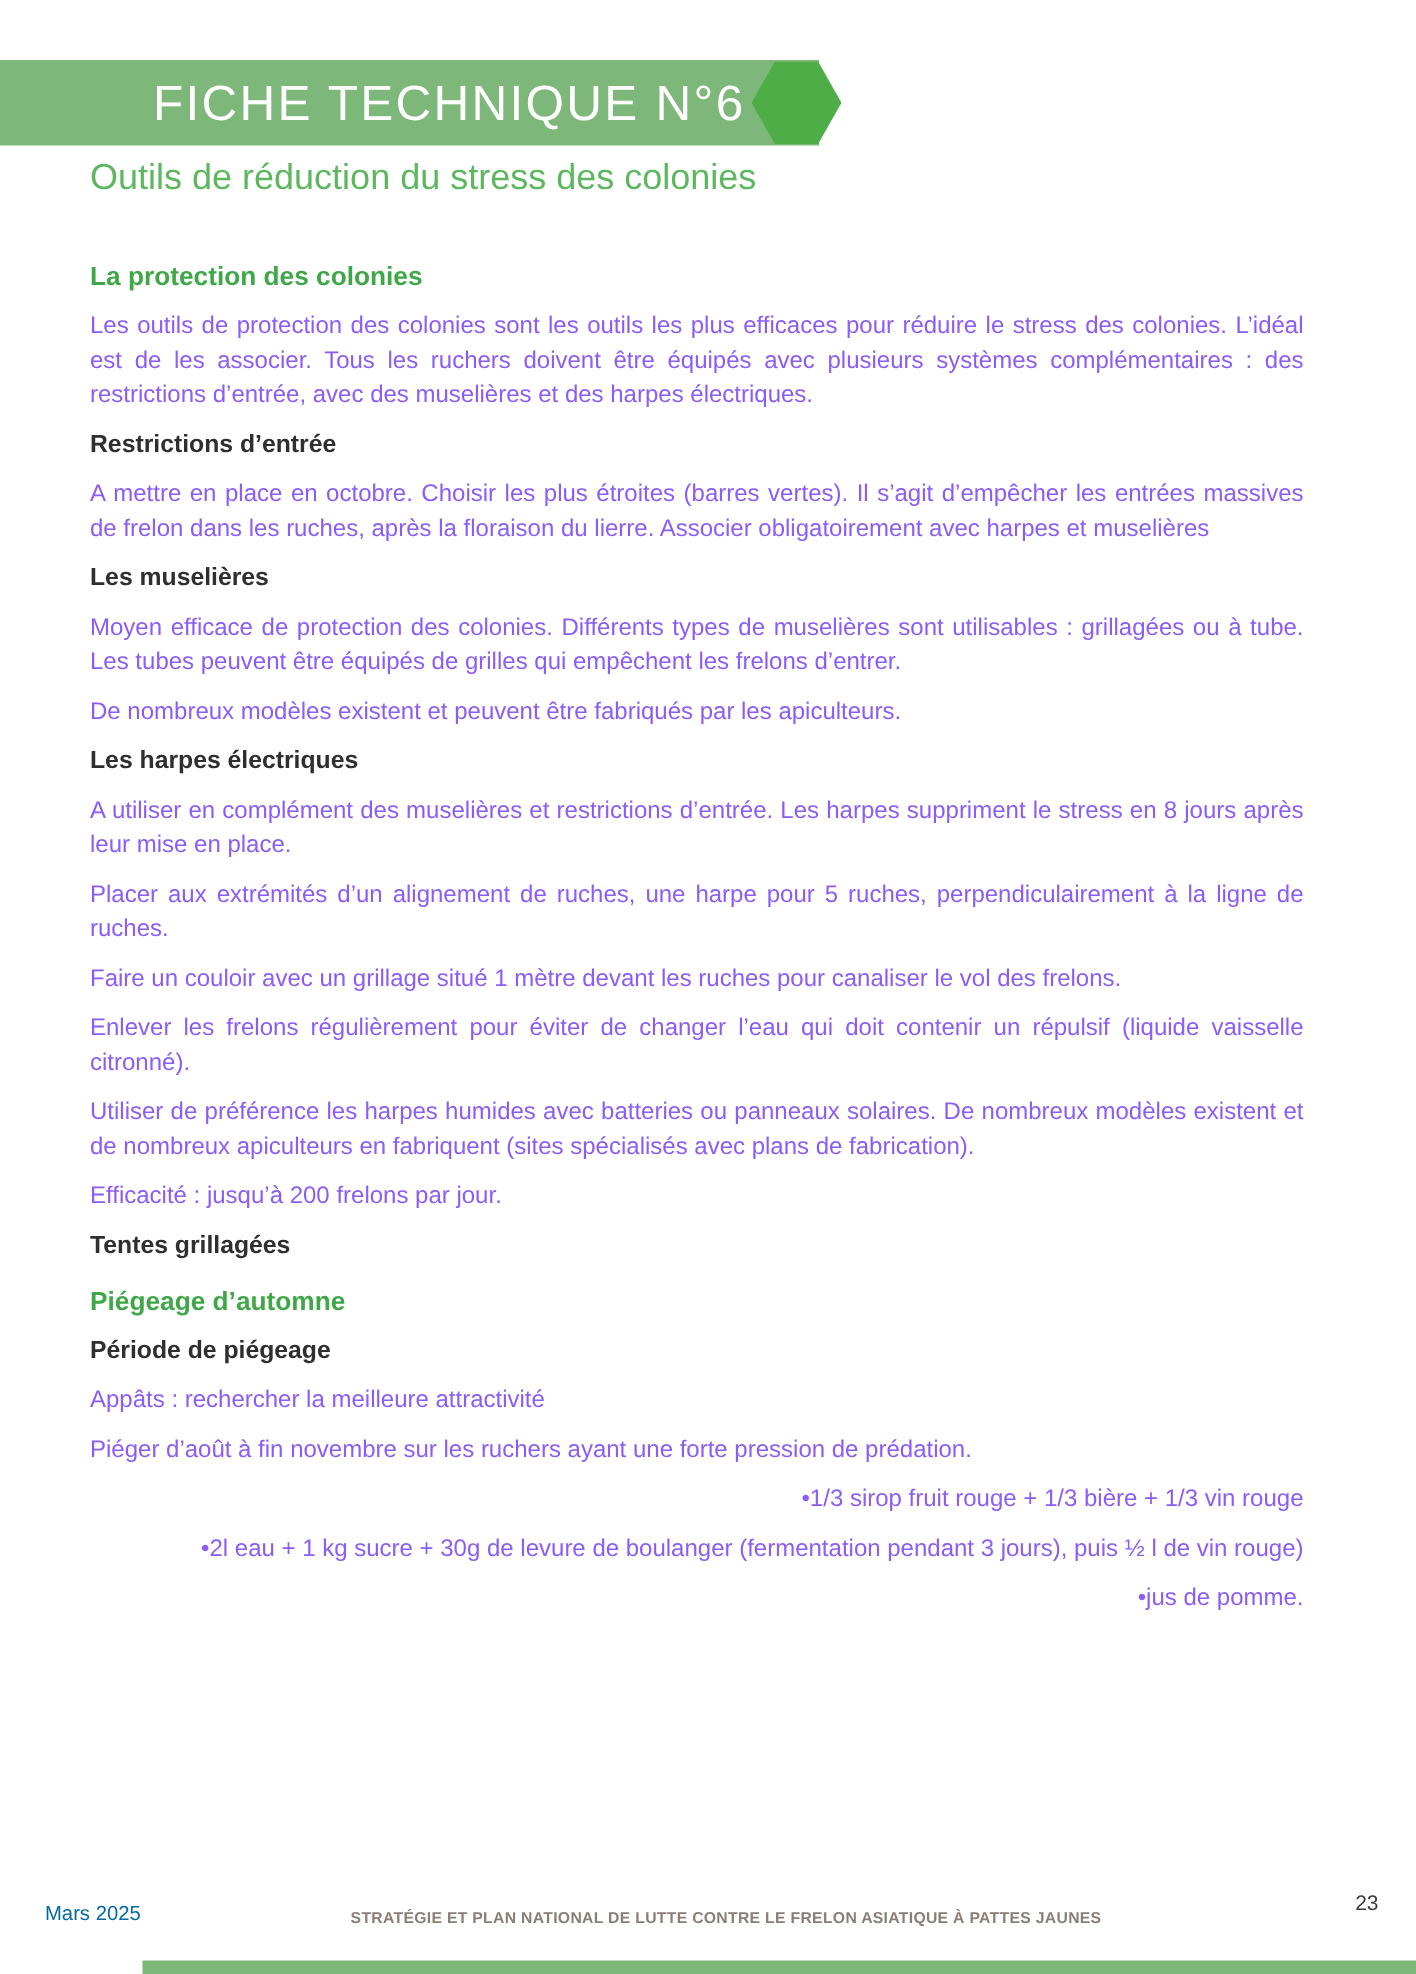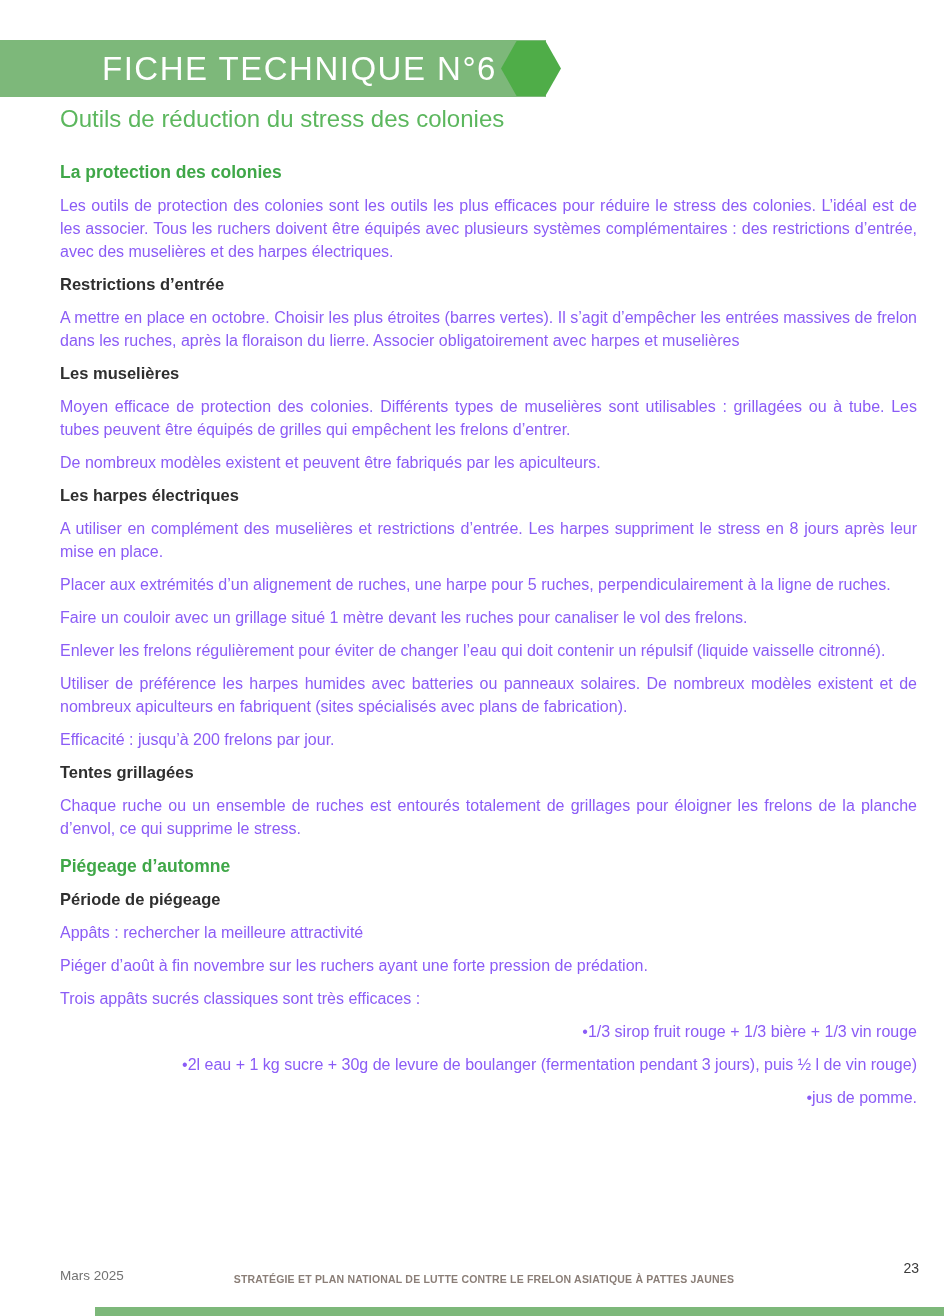--- a/index.html
+++ b/index.html
@@ -32,44 +32,44 @@
     background:#4fad48;
     clip-path:polygon(26% 0,74% 0,100% 50%,74% 100%,26% 100%,0 50%);
   }
   .subtitle{
     position:absolute;top:105px;left:60px;
     font-size:24px;
     color:#5cb75e;
   }
   
   .content{
-    position:absolute;top:146px;left:0;
+    position:absolute;top:158px;left:0;
     width:944px;
-    padding:0 27px 0 60px;
+    padding:0 75px 0 60px;
     box-sizing:border-box;
   }
   .h-green{
     font-size:17.5px;font-weight:700;color:#3fa748;
     margin:15px 0 11px 0;line-height:22px;
   }
   .h-bold{
     font-size:16.5px;font-weight:700;color:#2f2f2f;
     margin:4px 0 11px 0;line-height:22px;
   }
   .para{
     font-size:16px;line-height:23px;color:#8b5cf6;
     text-align:justify;
     margin:0 0 10px 0;
   }
   .para.bullet{text-align:right;}
   .bullet .dot{display:inline-block;width:55px;}
   
   .footer-date{
     position:absolute;left:30px;top:1268px;
-    font-size:13.5px;color:#737373;margin-left:30px;
+    font-size:13.5px;color:#0369a1;
   }
   .footer-strategy{
     position:absolute;left:0;top:1273px;width:944px;
     text-align:center;
     font-size:10.5px;font-weight:700;letter-spacing:0.2px;
     color:#8a7e77;
     padding-left:12px;
   }
   .footer-page{
     position:absolute;right:25px;top:1260px;
@@ -101,26 +101,24 @@
       <p class="para">Moyen efficace de protection des colonies. Différents types de muselières sont utilisables : grillagées ou à tube. Les tubes peuvent être équipés de grilles qui empêchent les frelons d’entrer.</p>
       <p class="para">De nombreux modèles existent et peuvent être fabriqués par les apiculteurs.</p>
       <h3 class="h-bold">Les harpes électriques</h3>
       <p class="para">A utiliser en complément des muselières et restrictions d’entrée. Les harpes suppriment le stress en 8 jours après leur mise en place.</p>
       <p class="para">Placer aux extrémités d’un alignement de ruches, une harpe pour 5 ruches, perpendiculairement à la ligne de ruches.</p>
       <p class="para">Faire un couloir avec un grillage situé 1 mètre devant les ruches pour canaliser le vol des frelons.</p>
       <p class="para">Enlever les frelons régulièrement pour éviter de changer l’eau qui doit contenir un répulsif (liquide vaisselle citronné).</p>
       <p class="para">Utiliser de préférence les harpes humides avec batteries ou panneaux solaires. De nombreux modèles existent et de nombreux apiculteurs en fabriquent (sites spécialisés avec plans de fabrication).</p>
       <p class="para">Efficacité : jusqu’à 200 frelons par jour.</p>
       <h3 class="h-bold">Tentes grillagées</h3>
-      <p class="para">Chaque ruche ou un ensemble de ruches est entourés totalement de grillages pour éloigner les frelons de la planche d’envol, ce qui supprime le stress.</p>
       <h3 class="h-green">Piégeage d’automne</h3>
       <h3 class="h-bold">Période de piégeage</h3>
       <p class="para">Appâts : rechercher la meilleure attractivité</p>
       <p class="para">Piéger d’août à fin novembre sur les ruchers ayant une forte pression de prédation.</p>
-      <p class="para">Trois appâts sucrés classiques sont très efficaces :</p>
       <p class="para bullet"><span class="dot">•</span><span>1/3 sirop fruit rouge + 1/3 bière + 1/3 vin rouge</span></p>
       <p class="para bullet"><span class="dot">•</span><span>2l eau + 1 kg sucre + 30g de levure de boulanger (fermentation pendant 3 jours), puis ½ l de vin rouge)</span></p>
       <p class="para bullet"><span class="dot">•</span><span>jus de pomme.</span></p>
     </div>
 
   <span class="footer-date">Mars 2025</span>
   <div class="footer-strategy">STRATÉGIE ET PLAN NATIONAL DE LUTTE CONTRE LE FRELON ASIATIQUE À PATTES JAUNES</div>
   <span class="footer-page">23</span>
 
   <div class="bottom-bar"></div>

